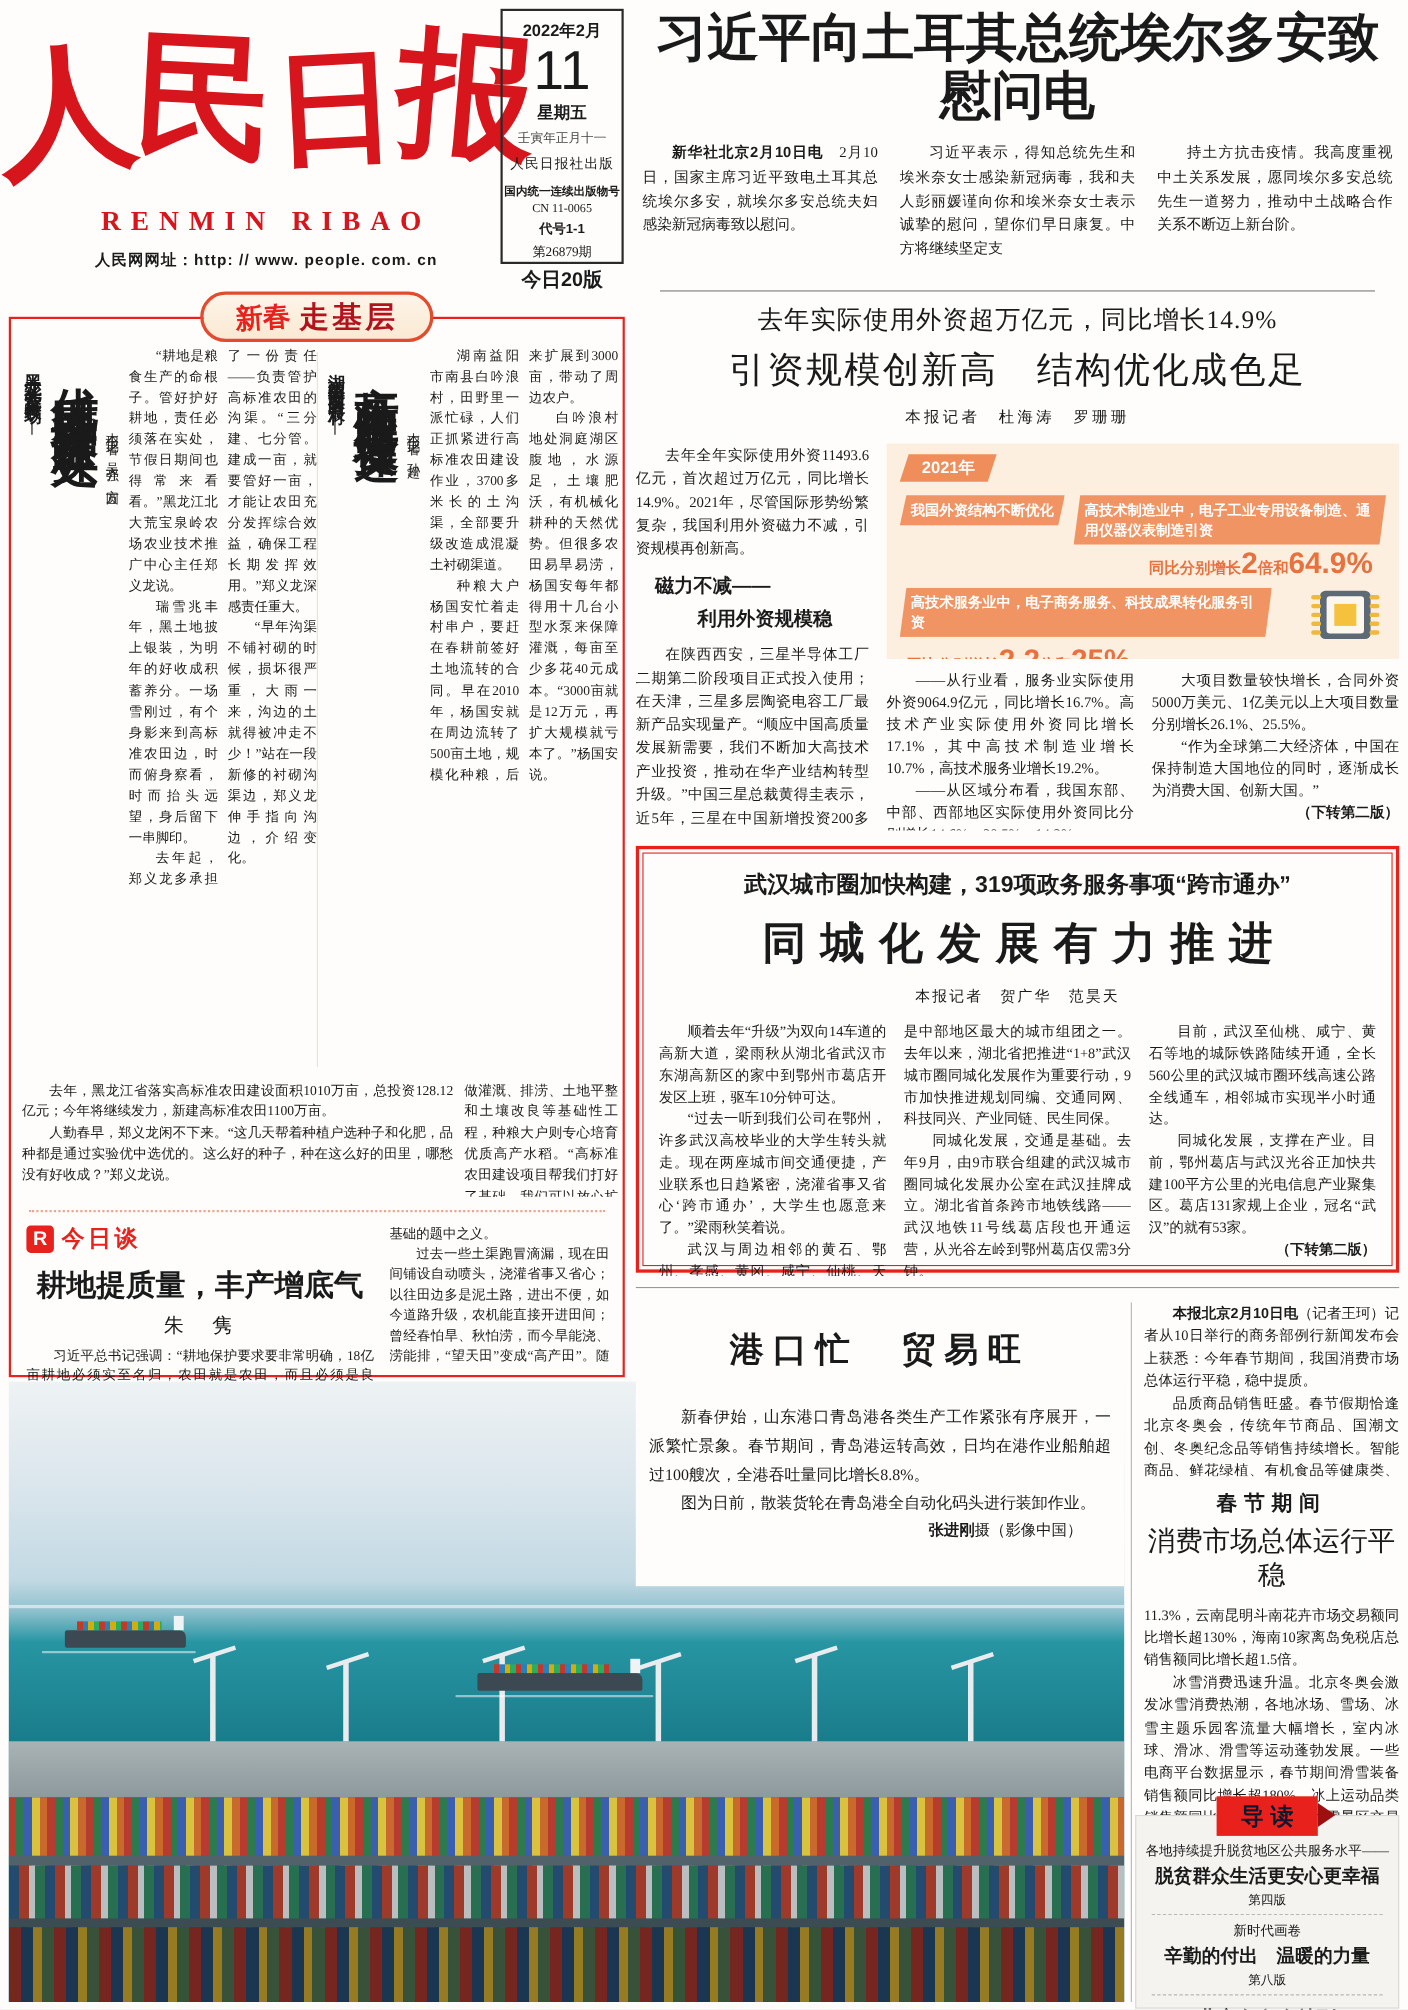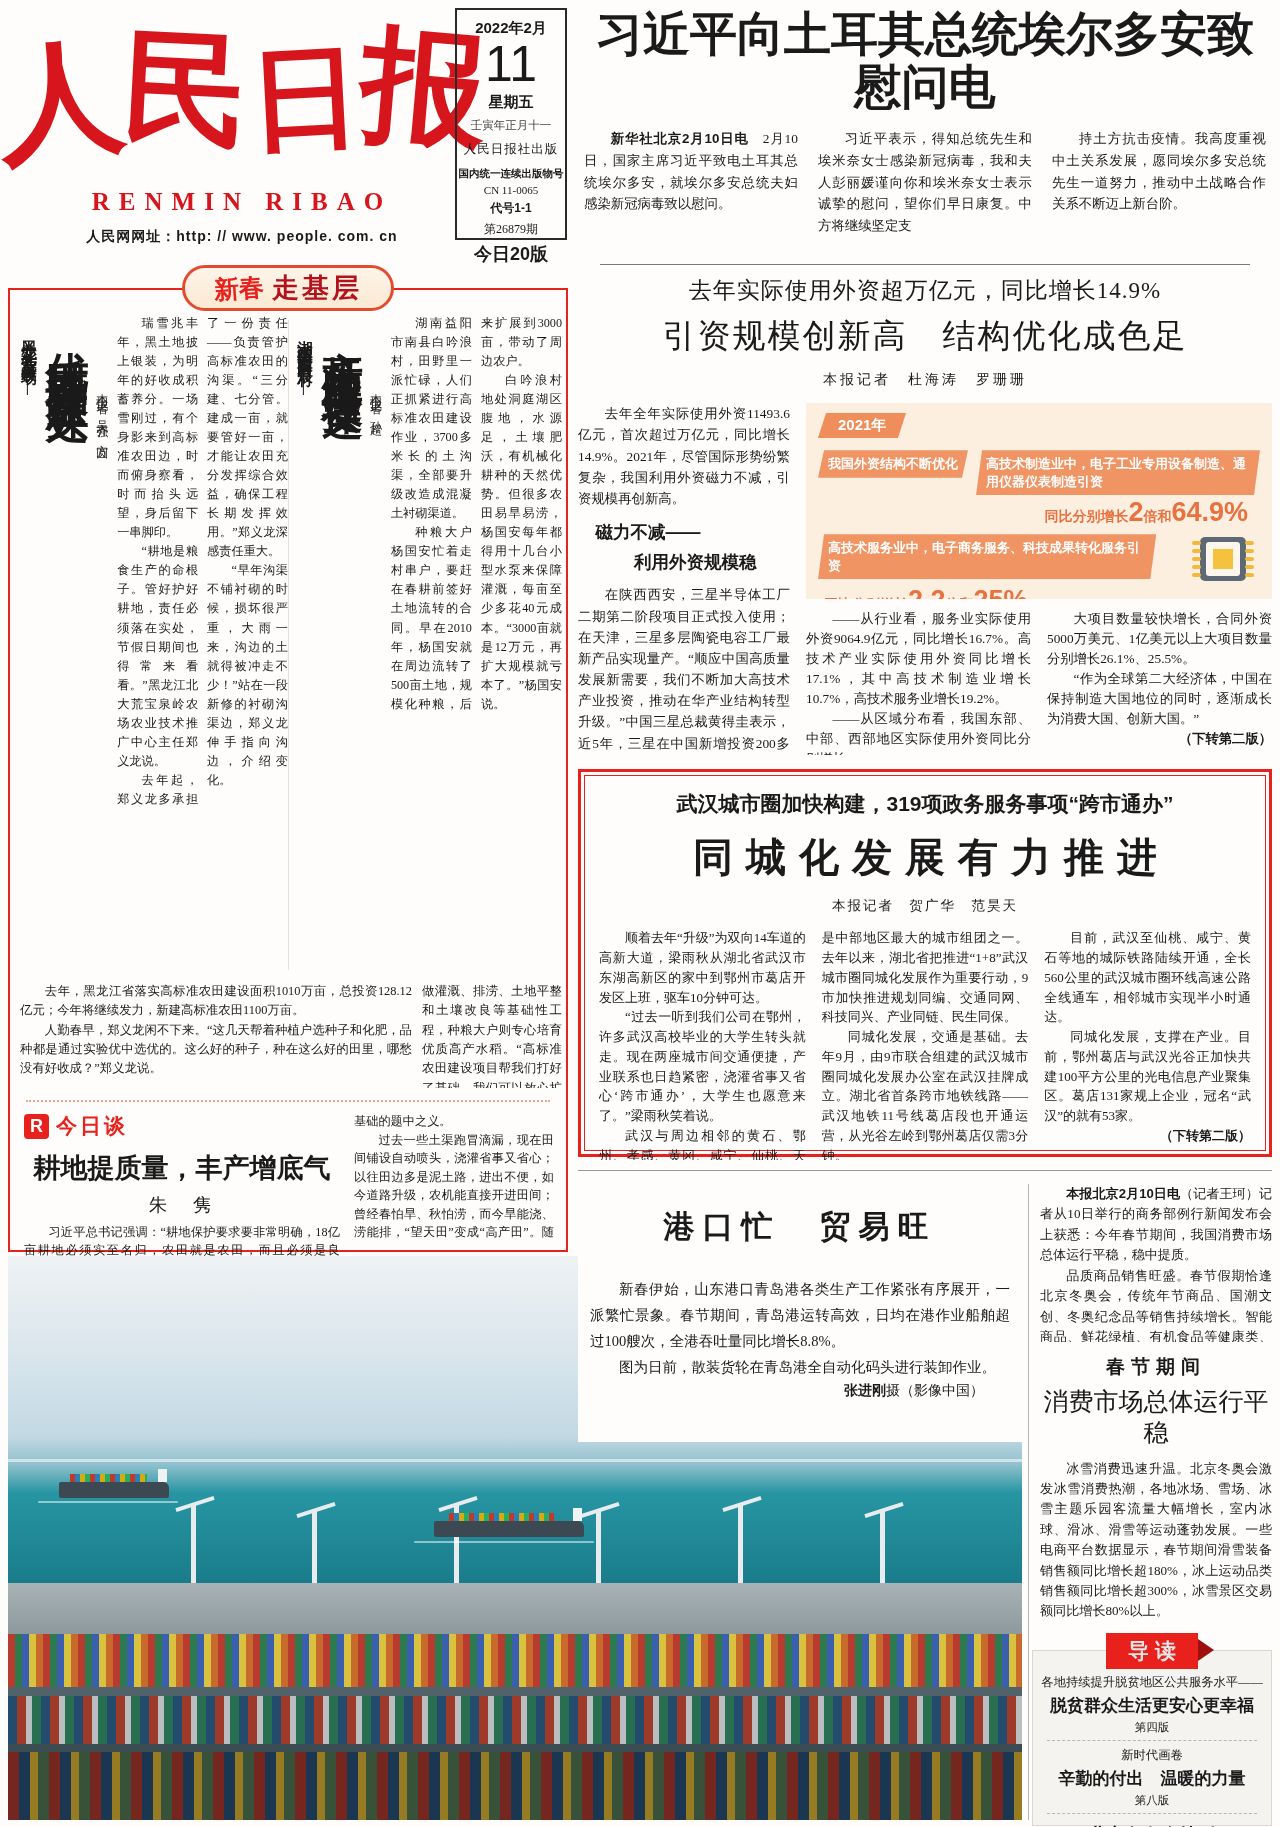--- a/index.html
+++ b/index.html
@@ -142,21 +142,21 @@
   #rightbottom{position:absolute;left:1040px;top:1184px;width:232px;}
   .cs-lead{font-size:13.1px;line-height:1.56;height:158px;overflow:hidden;text-align:justify;}
   .cs-lead b{font-family:"Liberation Sans",sans-serif;}
   .cs-kicker{text-align:center;font-size:19px;font-weight:bold;letter-spacing:6px;margin-top:12px;}
   .cs-headline{text-align:center;font-size:25px;font-weight:400;line-height:1.25;margin-top:6px;
                font-family:"Liberation Sans",sans-serif;}
   .cs-body{margin-top:10px;font-size:13.1px;line-height:1.56;height:200px;overflow:hidden;text-align:justify;}
 
   .daodu{position:absolute;left:1032px;top:1650px;width:240px;height:176px;background:#f4f3f0;
          border:1px solid #d9d7d2;box-sizing:border-box;padding-top:18px;}
-  .daodu-label{position:absolute;top:-18px;left:50%;transform:translateX(-50%);background:#e8211d;color:#e5e5e5;
+  .daodu-label{position:absolute;top:-18px;left:50%;transform:translateX(-50%);background:#e8211d;color:#0f172a;
                font-size:21px;font-weight:900;letter-spacing:6px;text-indent:6px;padding:4px 16px;
                font-family:"Liberation Sans",sans-serif;}
   .daodu-label:after{content:"";position:absolute;right:-16px;top:6px;border-left:16px solid #9e0f10;
                      border-top:11px solid transparent;border-bottom:11px solid transparent;}
   .dd-item{text-align:center;padding:5px 8px 4px;}
   .dd-kicker{font-size:12.3px;}
   .dd-title{font-size:17px;font-weight:900;margin-top:3px;font-family:"Liberation Sans",sans-serif;}
   .dd-title.serif{font-family:"Liberation Serif",serif;font-size:18px;}
   .dd-page{font-size:11.5px;margin-top:3px;}
   .dd-div{border-top:1px dashed #b9b7b0;margin:1px 14px;}
@@ -295,22 +295,22 @@
       <span class="zjc">走基层</span>
     </div>
 
     <div class="lb-vline"></div>
 
     <div class="art art1">
       <div class="v-kicker">黑龙江北大荒宝泉岭农场——</div>
       <div class="v-title">优质田管护落在实处</div>
       <div class="v-byline">本报记者　吴齐强　方圆</div>
       <div class="v-body">
+        <p class="ind">“耕地是粮食生产的命根子。管好护好耕地，责任必须落在实处，节假日期间也得常来看看。”黑龙江北大荒宝泉岭农场农业技术推广中心主任郑义龙说。</p>
         <p class="ind">瑞雪兆丰年，黑土地披上银装，为明年的好收成积蓄养分。一场雪刚过，有个身影来到高标准农田边，时而俯身察看，时而抬头远望，身后留下一串脚印。</p>
-        <p class="ind">“耕地是粮食生产的命根子。管好护好耕地，责任必须落在实处，节假日期间也得常来看看。”黑龙江北大荒宝泉岭农场农业技术推广中心主任郑义龙说。</p>
         <p class="ind">去年起，郑义龙多承担了一份责任——负责管护高标准农田的沟渠。“三分建、七分管。建成一亩，就要管好一亩，才能让农田充分发挥综合效益，确保工程长期发挥效用。”郑义龙深感责任重大。</p>
         <p class="ind">“早年沟渠不铺衬砌的时候，损坏很严重，大雨一来，沟边的土就得被冲走不少！”站在一段新修的衬砌沟渠边，郑义龙伸手指向沟边，介绍变化。</p>
       </div>
     </div>
 
     <div class="art art2">
       <div class="v-kicker">湖南益阳市南县白吟浪村——</div>
       <div class="v-title">高标准农田建设提速</div>
       <div class="v-byline">本报记者　孙超</div>
       <div class="v-body">
@@ -382,20 +382,21 @@
   </div>
 
   <div id="rightbottom">
     <div class="cs-lead">
       <p class="ind"><b>本报北京2月10日电</b><span>（记者王珂）记者从10日举行的商务部例行新闻发布会上获悉：今年春节期间，我国消费市场总体运行平稳，稳中提质。</span></p>
       <p class="ind">品质商品销售旺盛。春节假期恰逢北京冬奥会，传统年节商品、国潮文创、冬奥纪念品等销售持续增长。智能商品、鲜花绿植、有机食品等健康类、品质化升级商品成为年货首选。春节期间，商务部重点监测出行相关的石油制品、汽车等销售同比分别增长18.2%和</p>
     </div>
     <div class="cs-kicker">春节期间</div>
     <div class="cs-headline">消费市场总体运行平稳</div>
     <div class="cs-body">
+      <p>11.3%，云南昆明斗南花卉市场交易额同比增长超130%，海南10家离岛免税店总销售额同比增长超1.5倍。</p>
       <p class="ind">冰雪消费迅速升温。北京冬奥会激发冰雪消费热潮，各地冰场、雪场、冰雪主题乐园客流量大幅增长，室内冰球、滑冰、滑雪等运动蓬勃发展。一些电商平台数据显示，春节期间滑雪装备销售额同比增长超180%，冰上运动品类销售额同比增长超300%，冰雪景区交易额同比增长80%以上。</p>
     </div>
   </div>
 
   <div class="daodu">
     <div class="daodu-label">导读</div>
     <div class="dd-item">
       <div class="dd-kicker">各地持续提升脱贫地区公共服务水平——</div>
       <div class="dd-title">脱贫群众生活更安心更幸福</div>
       <div class="dd-page">第四版</div>

